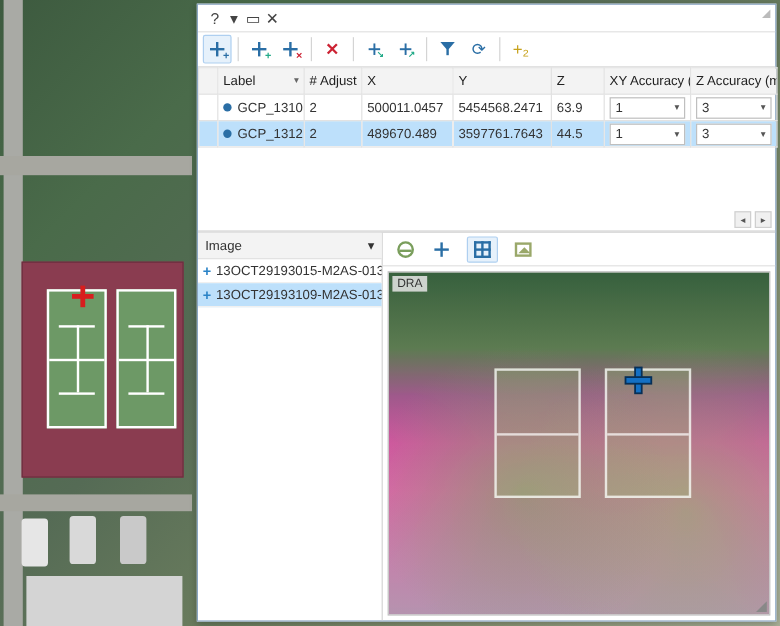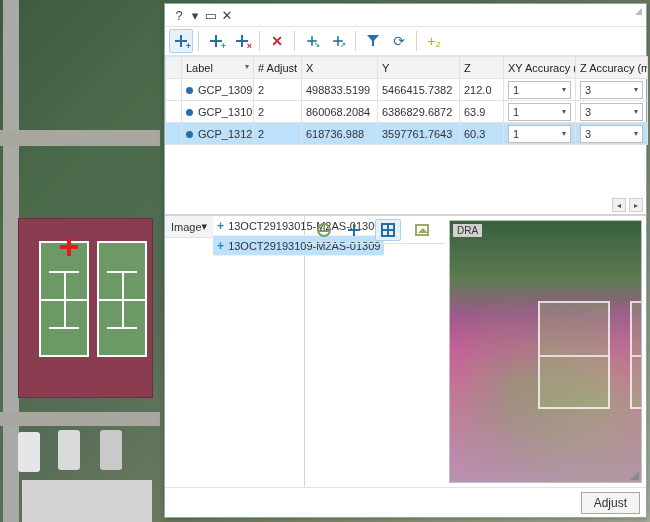--- a/index.html
+++ b/index.html
@@ -92,35 +92,35 @@
   .dot { display:inline-block;width:7px;height:7px;border-radius:50%;background:#2a6ea5;margin-right:5px;vertical-align:middle;}
   .acc { display:flex; align-items:center; justify-content:space-between; border:1px solid #bfbfbf; height:18px; margin:1px 0; padding:0 4px; background:#fff;}
   .acc .caret{font-size:8px;color:#555;}
   .blank { min-height:52px; }
 
   .scroll-end { display:flex; justify-content:flex-end; padding:1px 3px 2px 0; gap:3px;}
   .sc-btn { width:14px;height:14px;border:1px solid #cfcfcf;background:#f0f0f0;display:flex;align-items:center;justify-content:center;font-size:8px;color:#555;}
 
   .lower { flex:1; display:flex; border-top:1px solid #d4d4d4; }
   .image-list {
-    width:140px; border-right:1px solid #d4d4d4; display:flex; 
+    width:154px; border-right:1px solid #d4d4d4; display:flex; flex-direction:column;
   }
   .image-list .hdr {
     height:22px; background:#f3f3f3; border-bottom:1px solid #e2e2e2; padding:0 6px;
     display:flex; align-items:center; justify-content:space-between;
   }
   .image-list .row {
     height:20px; display:flex; align-items:center; gap:4px; padding:0 4px;
     border-bottom:1px solid #f0f0f0; white-space:nowrap; overflow:hidden;
   }
   .image-list .row.sel { background:#bde0fb; }
   .image-list .plus { font-size:12px; font-weight:bold; color:#2a83c7; }
 
   .preview {
-    flex:1; display:flex; flex-direction:row;
+    flex:1; display:flex; flex-direction:column;
   }
   .ptools {
     height:28px; display:flex; align-items:center; gap:4px; padding:0 6px;
     border-bottom:1px solid #e2e2e2;
   }
   .ptools .tbtn { width:26px; height:22px; }
   .globe { width:14px;height:14px;border:2px solid #7a9e5c;border-radius:50%; position:relative;}
   .globe::after{content:"";position:absolute;left:0;right:0;top:5px;height:2px;background:#7a9e5c;}
   .gridicon { width:14px;height:14px;background:
      linear-gradient(#2a6ea5,#2a6ea5) 0 0/14px 2px no-repeat,
@@ -276,65 +276,45 @@
         <th><span>X</span></th>
         <th><span>Y</span></th>
         <th><span>Z</span></th>
         <th><span>XY Accuracy (m</span></th>
         <th><span>Z Accuracy (m</span></th>
       </tr>
         </thead>
       <tbody id="gcp-rows">
           <tr>
             <td></td>
-            <td><span class="dot"></span>GCP_1309</td>
-            <td>2</td>
-            <td>498833.5199</td>
-            <td>5466415.7382</td>
-            <td>212.0</td>
-            <td>
-              <div class="acc">
-                <span>1</span>
-                <span class="caret">▾</span>
-              </div>
-            </td>
-            <td>
-              <div class="acc">
-                <span>3</span>
-                <span class="caret">▾</span>
-              </div>
-            </td>
-          </tr>
-          <tr>
-            <td></td>
             <td><span class="dot"></span>GCP_1310</td>
             <td>2</td>
-            <td>860068.2084</td>
-            <td>6386829.6872</td>
+            <td>500011.0457</td>
+            <td>5454568.2471</td>
             <td>63.9</td>
             <td>
               <div class="acc">
                 <span>1</span>
                 <span class="caret">▾</span>
               </div>
             </td>
             <td>
               <div class="acc">
                 <span>3</span>
                 <span class="caret">▾</span>
               </div>
             </td>
           </tr>
           <tr class="sel">
             <td></td>
             <td><span class="dot"></span>GCP_1312</td>
             <td>2</td>
-            <td>618736.988</td>
+            <td>489670.489</td>
             <td>3597761.7643</td>
-            <td>60.3</td>
+            <td>44.5</td>
             <td>
               <div class="acc">
                 <span>1</span>
                 <span class="caret">▾</span>
               </div>
             </td>
             <td>
               <div class="acc">
                 <span>3</span>
                 <span class="caret">▾</span>
@@ -395,19 +375,14 @@
           </div>
         <div class="court-sm b">
             <div class="net"></div>
           </div>
         <div class="canvas-cross"></div>
         <span class="griptri"></span>
       </div>
     </div>
   </div>
 
-  <div class="footer">
-    <div class="btn">
-        <span>Adjust</span>
-      </div>
-  </div>
 
 </div>
 
 </body></html>

